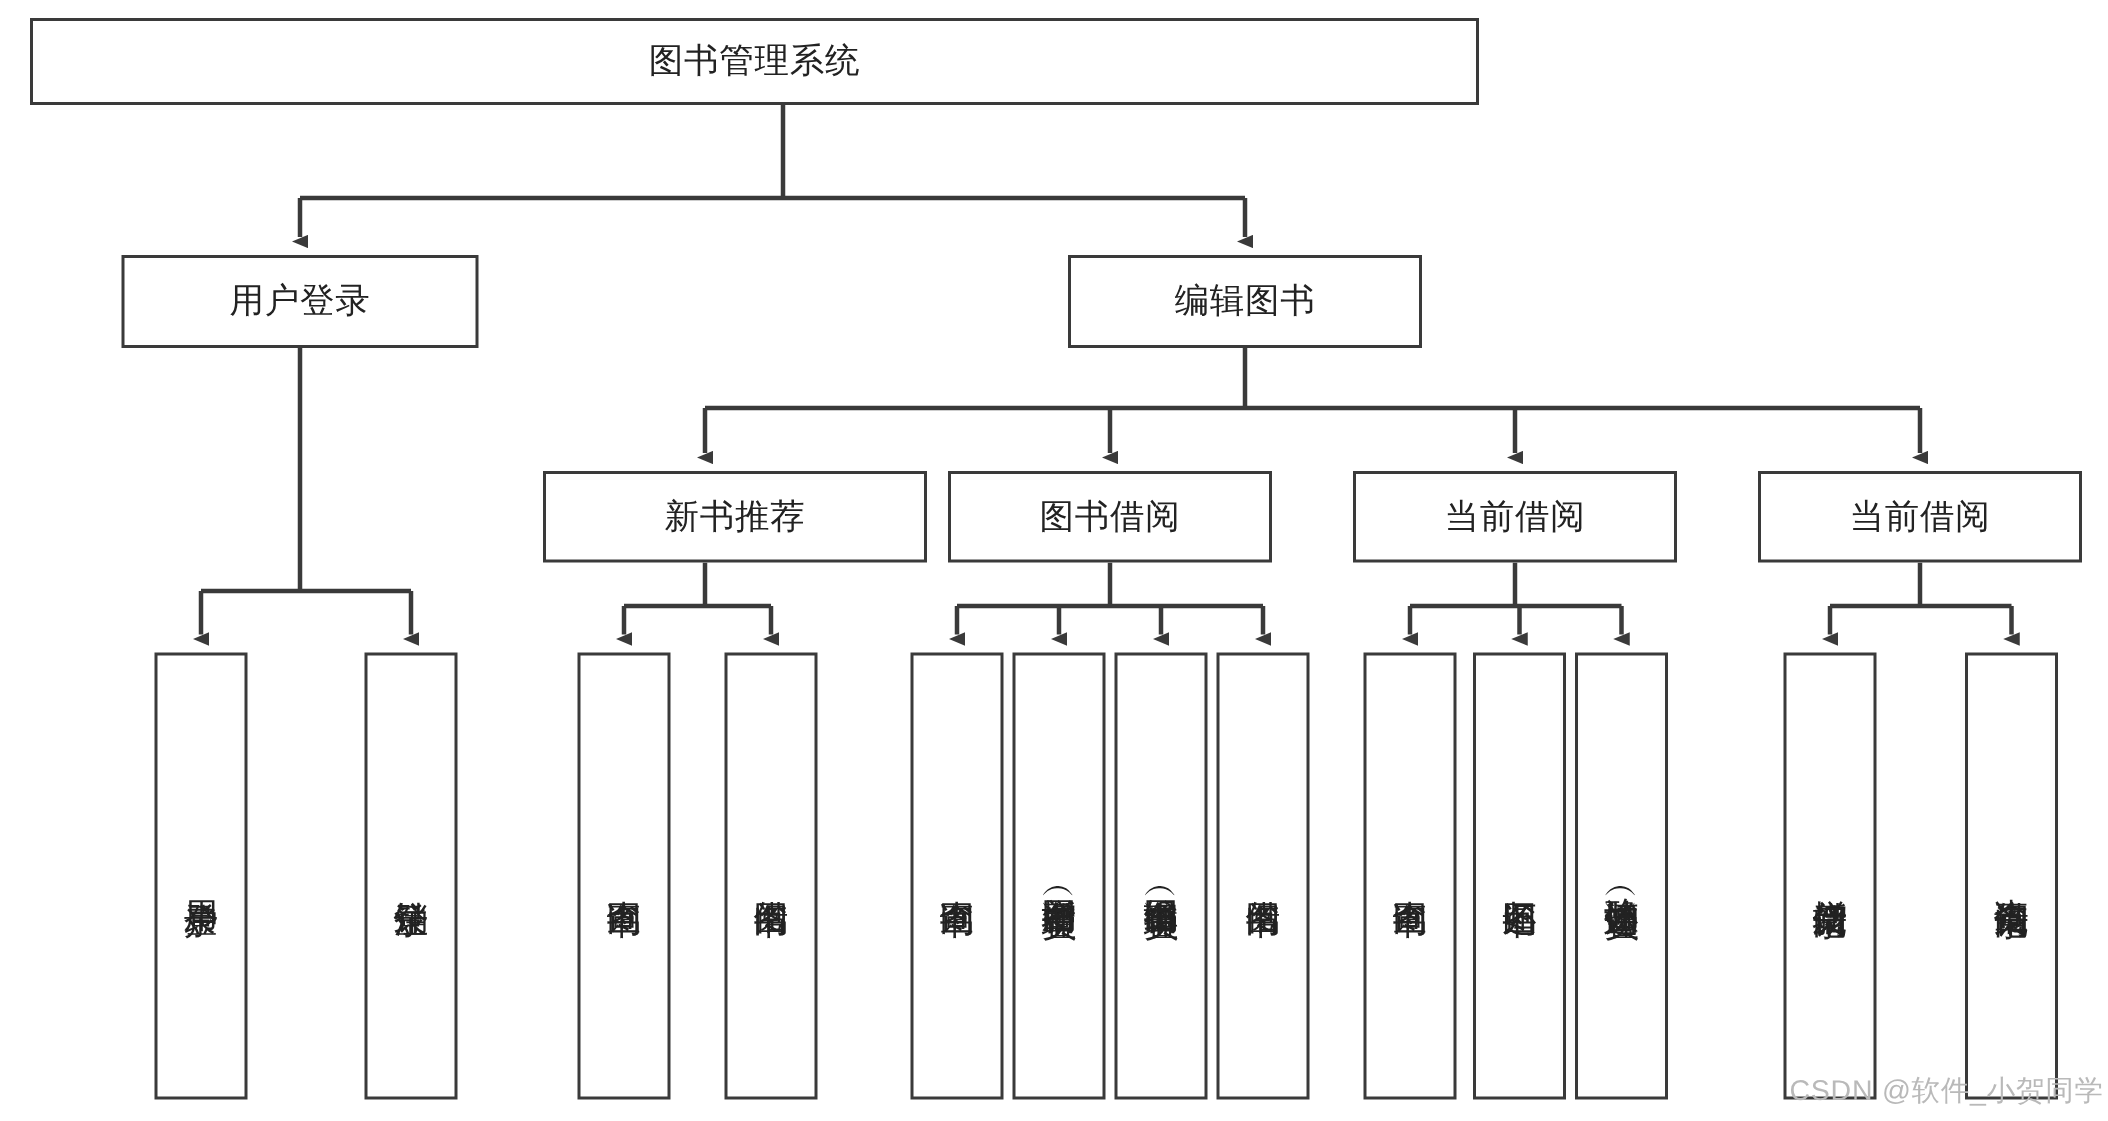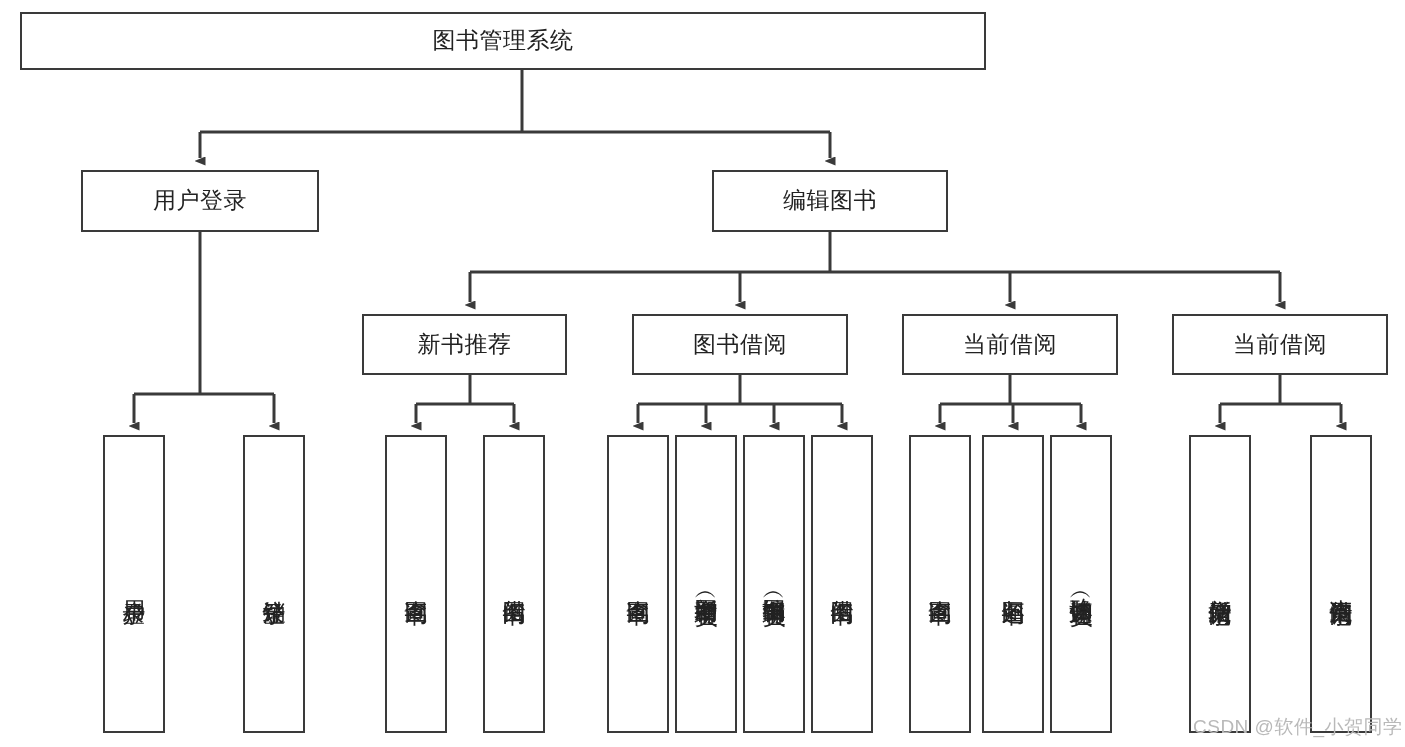--- a/index.html
+++ b/index.html
@@ -129,21 +129,21 @@
       <path d="M1220,404 L1220,423" marker-end="url(#arrow)"></path>
       <path d="M1341,404 L1341,423" marker-end="url(#arrow)"></path>
     </g>
   </svg>
 
   <div class="node h" style="left:20px;top:12px;width:966px;height:58px;">图书管理系统</div>
 
   <div class="node h" style="left:81px;top:170px;width:238px;height:62px;">用户登录</div>
   <div class="node h" style="left:712px;top:170px;width:236px;height:62px;">编辑图书</div>
 
-  <div class="node h" style="left:362px;top:314px;width:205px;height:61px;">新书推荐</div>
+  <div class="node h" style="left:362px;top:314px;width:256px;height:61px;">新书推荐</div>
   <div class="node h" style="left:632px;top:314px;width:216px;height:61px;">图书借阅</div>
   <div class="node h" style="left:902px;top:314px;width:216px;height:61px;text-align:center;">当前借阅</div>
   <div class="node h" style="left:1172px;top:314px;width:216px;height:61px;">当前借阅</div>
 
   <div class="node v" style="left:103px;top:435px;width:62px;height:298px;">
     <span class="vlabel">用户登录</span>
   </div>
   <div class="node v" style="left:243px;top:435px;width:62px;height:298px;">
     <span class="vlabel">注销登录</span>
   </div>

